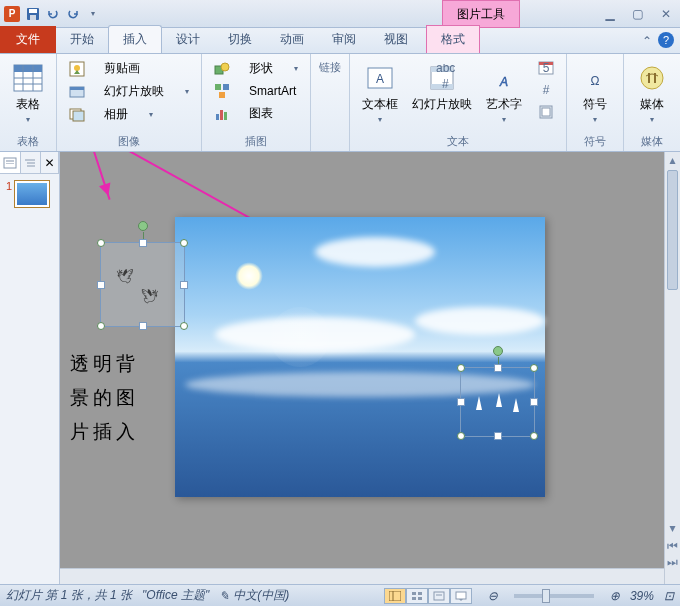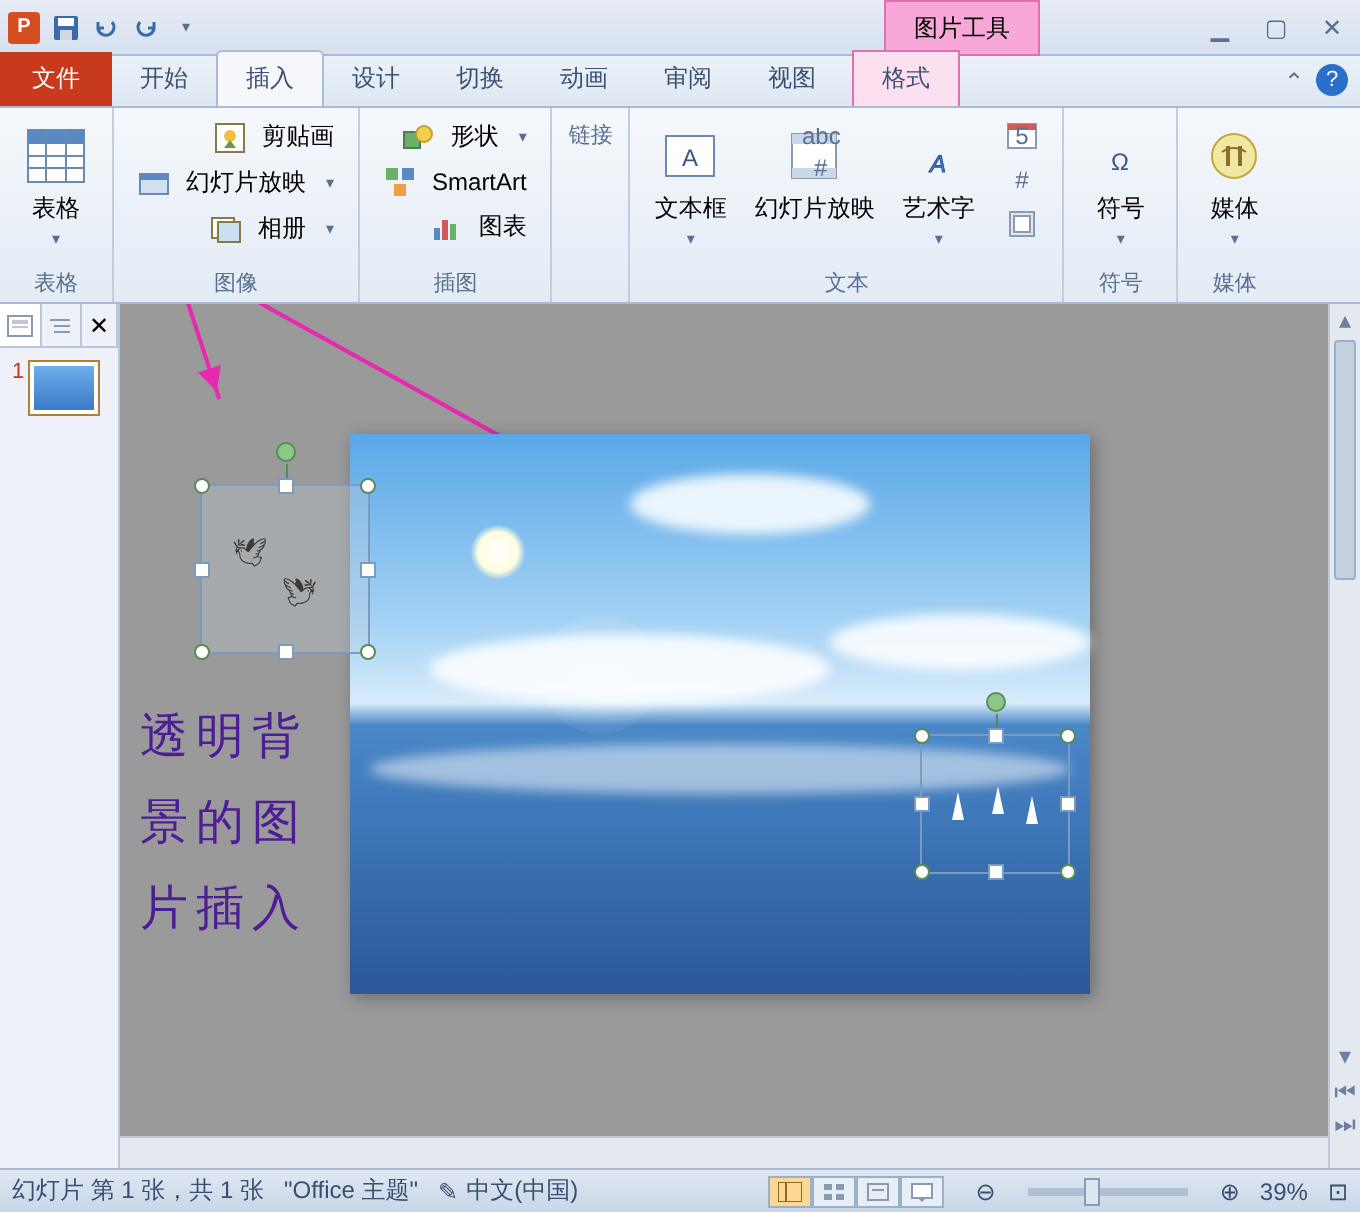--- a/index.html
+++ b/index.html
@@ -20,21 +20,21 @@
 .help-icon{position:absolute;right:6px;top:4px;width:16px;height:16px;border-radius:50%;background:#2a6fc9;color:#fff;display:flex;align-items:center;justify-content:center;font-size:11px;cursor:pointer;}
 .min-ribbon{position:absolute;right:28px;top:6px;color:#5a7090;cursor:pointer;}
 .ribbon{height:98px;background:linear-gradient(#f5f8fc,#e3ebf5);border-bottom:1px solid #a9bcd6;display:flex;}
 .group{border-right:1px solid #c0cee0;padding:4px 8px 2px;display:flex;flex-direction:column;justify-content:space-between;}
 .group-body{display:flex;gap:6px;align-items:flex-start;flex:1;}
 .group-label{text-align:center;color:#5a7090;font-size:11px;padding-top:2px;}
 .big-btn{display:flex;flex-direction:column;align-items:center;gap:2px;padding:4px;cursor:pointer;border-radius:3px;}
 .big-btn.highlighted{background:#fce2a8;border:1px solid #e8b24a;padding:3px;}
 .big-icon{width:32px;height:32px;display:flex;align-items:center;justify-content:center;}
 .small-list{display:flex;flex-direction:column;gap:2px;}
-.small-btn{display:flex;align-items:center;gap:8px;padding:2px 4px;cursor:pointer;border-radius:2px;white-space:nowrap;justify-content:flex-end;}
+.small-btn{display:flex;align-items:center;gap:19px;padding:2px 4px;cursor:pointer;border-radius:2px;white-space:nowrap;}
 .small-icon{width:16px;height:16px;display:flex;align-items:center;justify-content:center;}
 .workspace{position:absolute;top:152px;bottom:22px;left:0;right:0;display:flex;}
 .outline-pane{width:60px;background:#eef2f8;border-right:1px solid #b8c6da;}
 .outline-tabs{height:22px;display:flex;border-bottom:1px solid #b8c6da;}
 .outline-tab{flex:1;display:flex;align-items:center;justify-content:center;cursor:pointer;border-right:1px solid #b8c6da;}
 .outline-tab.active{background:#fff;}
 .thumb-area{padding:6px;}
 .thumb{border:1px solid #b08030;background:#fff;padding:2px;display:flex;align-items:center;gap:2px;}
 .thumb-num{color:#c73a1d;font-size:11px;}
 .thumb-img{width:30px;height:22px;background:linear-gradient(#6ab0e8,#3a7ac8);}
@@ -42,25 +42,25 @@
 .slide{position:absolute;left:115px;top:65px;width:370px;height:280px;background:linear-gradient(to bottom,#5aa8e8 0%,#a8d4f5 35%,#d8ecfa 48%,#4a88c8 52%,#2a5898 100%);box-shadow:2px 2px 8px rgba(0,0,0,0.3);}
 .cloud{position:absolute;background:rgba(255,255,255,0.85);border-radius:50%;filter:blur(3px);}
 .sun{position:absolute;left:60px;top:45px;width:28px;height:28px;background:radial-gradient(#fff,#fffde0 50%,transparent 70%);border-radius:50%;}
 .lens{position:absolute;left:95px;top:90px;width:60px;height:60px;border-radius:50%;background:radial-gradient(rgba(255,255,255,0.2),transparent);}
 .sel-obj{position:absolute;border:1px solid #7a9ac0;}
 .sel-obj .handle{position:absolute;width:8px;height:8px;background:#fff;border:1px solid #5a8a5a;border-radius:50%;}
 .sel-obj .handle.sq{border-radius:0;border-color:#7a9ac0;}
 .sel-obj .rot{position:absolute;width:10px;height:10px;background:#8ac888;border:1px solid #5a8a5a;border-radius:50%;left:50%;top:-22px;transform:translateX(-50%);}
 .sel-obj .rot::after{content:"";position:absolute;left:50%;top:10px;width:1px;height:10px;background:#5a8a5a;}
 .bird{position:absolute;color:#3a3a3a;font-size:14px;}
-.annotation{position:absolute;color:#4c1d95;font-size:24px;writing-mode:vertical-rl;text-orientation:upright;letter-spacing:4px;line-height:1.6;}
+.annotation{position:absolute;color:#000000;font-size:19px;writing-mode:vertical-rl;text-orientation:upright;letter-spacing:4px;line-height:1.6;}
 .arrow-line{position:absolute;height:2px;background:#e828b0;transform-origin:left center;}
 .arrow-line::after{content:"";position:absolute;right:-2px;top:-5px;border:6px solid transparent;border-left:12px solid #e828b0;}
 .statusbar{position:absolute;bottom:0;left:0;right:0;height:22px;background:linear-gradient(#e0e8f2,#c8d6e8);border-top:1px solid #a9bcd6;display:flex;align-items:center;padding:0 6px;gap:10px;color:#3a5070;}
-.status-sec{display:flex;align-items:center;gap:4px;}
+.status-sec{display:flex;align-items:center;gap:4px;font-style:italic;}
 .view-btns{display:flex;margin-left:auto;}
 .view-btn{width:22px;height:16px;border:1px solid #9ab0ca;background:#e8eef6;cursor:pointer;display:flex;align-items:center;justify-content:center;}
 .view-btn.active{background:#fcd890;}
 .zoom-slider{width:80px;height:4px;background:#b0c0d4;position:relative;margin:0 6px;}
 .zoom-thumb{position:absolute;width:8px;height:14px;background:#dde6f0;border:1px solid #8a9cb4;top:-5px;left:28px;}
 .scrollbar-v{position:absolute;right:0;top:0;bottom:0;width:16px;background:#e4e9f0;border-left:1px solid #c0cad8;}
 .scrollbar-v .sthumb{position:absolute;left:2px;right:2px;top:18px;height:120px;background:#c4d0e0;border:1px solid #9ab0ca;border-radius:2px;}
 .sarrow{position:absolute;left:0;right:0;height:16px;display:flex;align-items:center;justify-content:center;color:#6a80a0;cursor:pointer;}
 .scrollbar-h{position:absolute;left:0;right:16px;bottom:0;height:16px;background:#e4e9f0;border-top:1px solid #c0cad8;}
 .sail{position:absolute;width:6px;height:14px;background:#fff;clip-path:polygon(50% 0,100% 100%,0 100%);}

